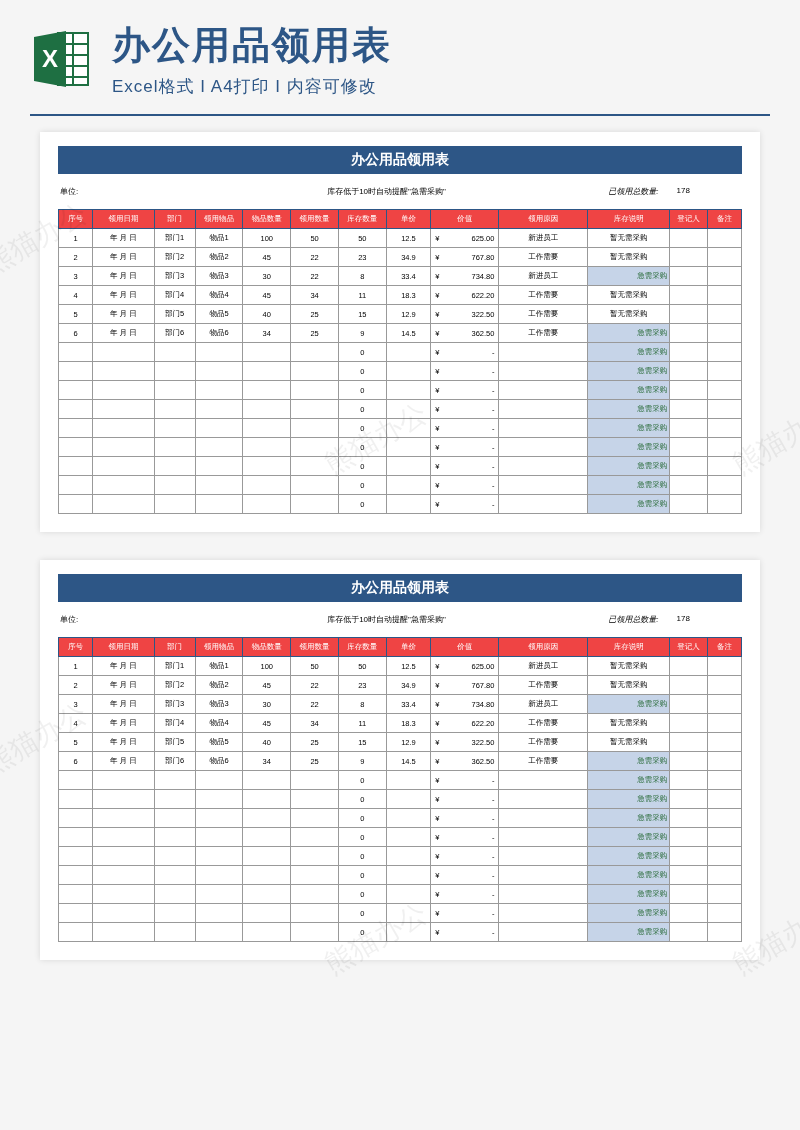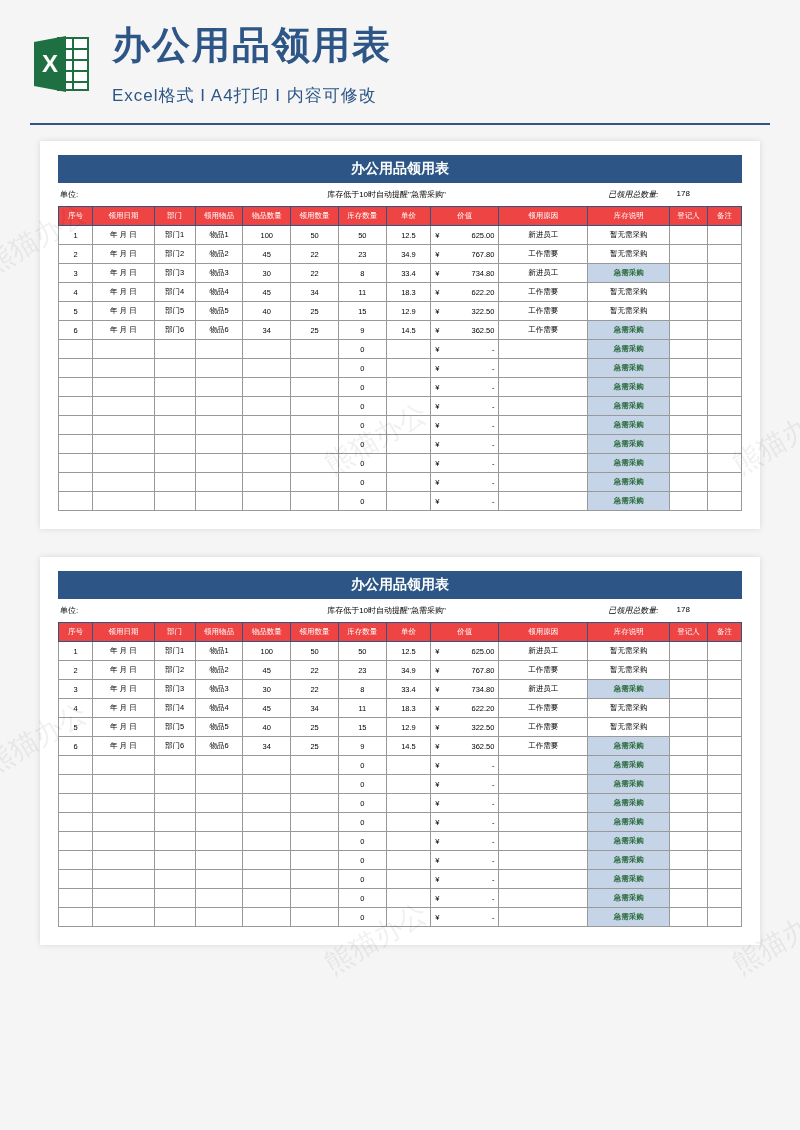--- a/index.html
+++ b/index.html
@@ -34,21 +34,21 @@
   .header-text { flex: 1; }
   .title-main {
     font-size: 38px;
     font-weight: 700;
     color: #2d5686;
     letter-spacing: 2px;
   }
   .subtitle {
     font-size: 17px;
     color: #2d5686;
-    margin-top: 13px;
+    margin-top: 4px;
     letter-spacing: 1px;
   }
   .divider {
     height: 2px;
     background: #2d5686;
     margin: 4px 30px 16px 30px;
   }
   .pages {
     padding: 0 40px;
     display: flex;
@@ -65,21 +65,21 @@
     background: #2d5686;
     color: #fff;
     text-align: center;
     font-size: 14px;
     font-weight: 700;
     padding: 5px 0;
   }
   .meta-row {
     display: flex;
     justify-content: flex-end;
-    padding: 6px 2px;
+    padding: 12px 2px;
     font-size: 8px;
   }
   .meta-row > span:nth-child(1){ flex: 1.1; }
   .meta-row > span:nth-child(2){ flex: 1.4; text-align: center; }
   .meta-row > span:nth-child(3){ flex: 0.8; text-align: right; padding-right: 18px; font-style: italic;}
   .meta-row > span:nth-child(4){ flex: 0.35; text-align: left; }
   table { width: 100%; border-collapse: collapse; }
   th {
     background: #ef4444;
     color: #fff;
@@ -92,21 +92,21 @@
   td {
     border: 1px solid #999;
     padding: 4px 2px;
     text-align: center;
     font-size: 7.5px;
     height: 18px;
     white-space: nowrap;
   }
   td.price { text-align: right; padding-right: 4px; }
   td.price .cur { float: left; padding-left: 2px; }
-  td.stock-alert { background: #c6d4e8; color: #2a6b3a; font-weight: 700; }
+  td.stock-alert { background: #c6d4e8; color: #2a6b3a; font-weight: 400; text-align: right; }
   col.c1 { width: 5%; }
   col.c2 { width: 9%; }
   col.c3 { width: 6%; }
   col.c4 { width: 7%; }
   col.c5 { width: 7%; }
   col.c6 { width: 7%; }
   col.c7 { width: 7%; }
   col.c8 { width: 6.5%; }
   col.c9 { width: 10%; }
   col.c10 { width: 13%; }

